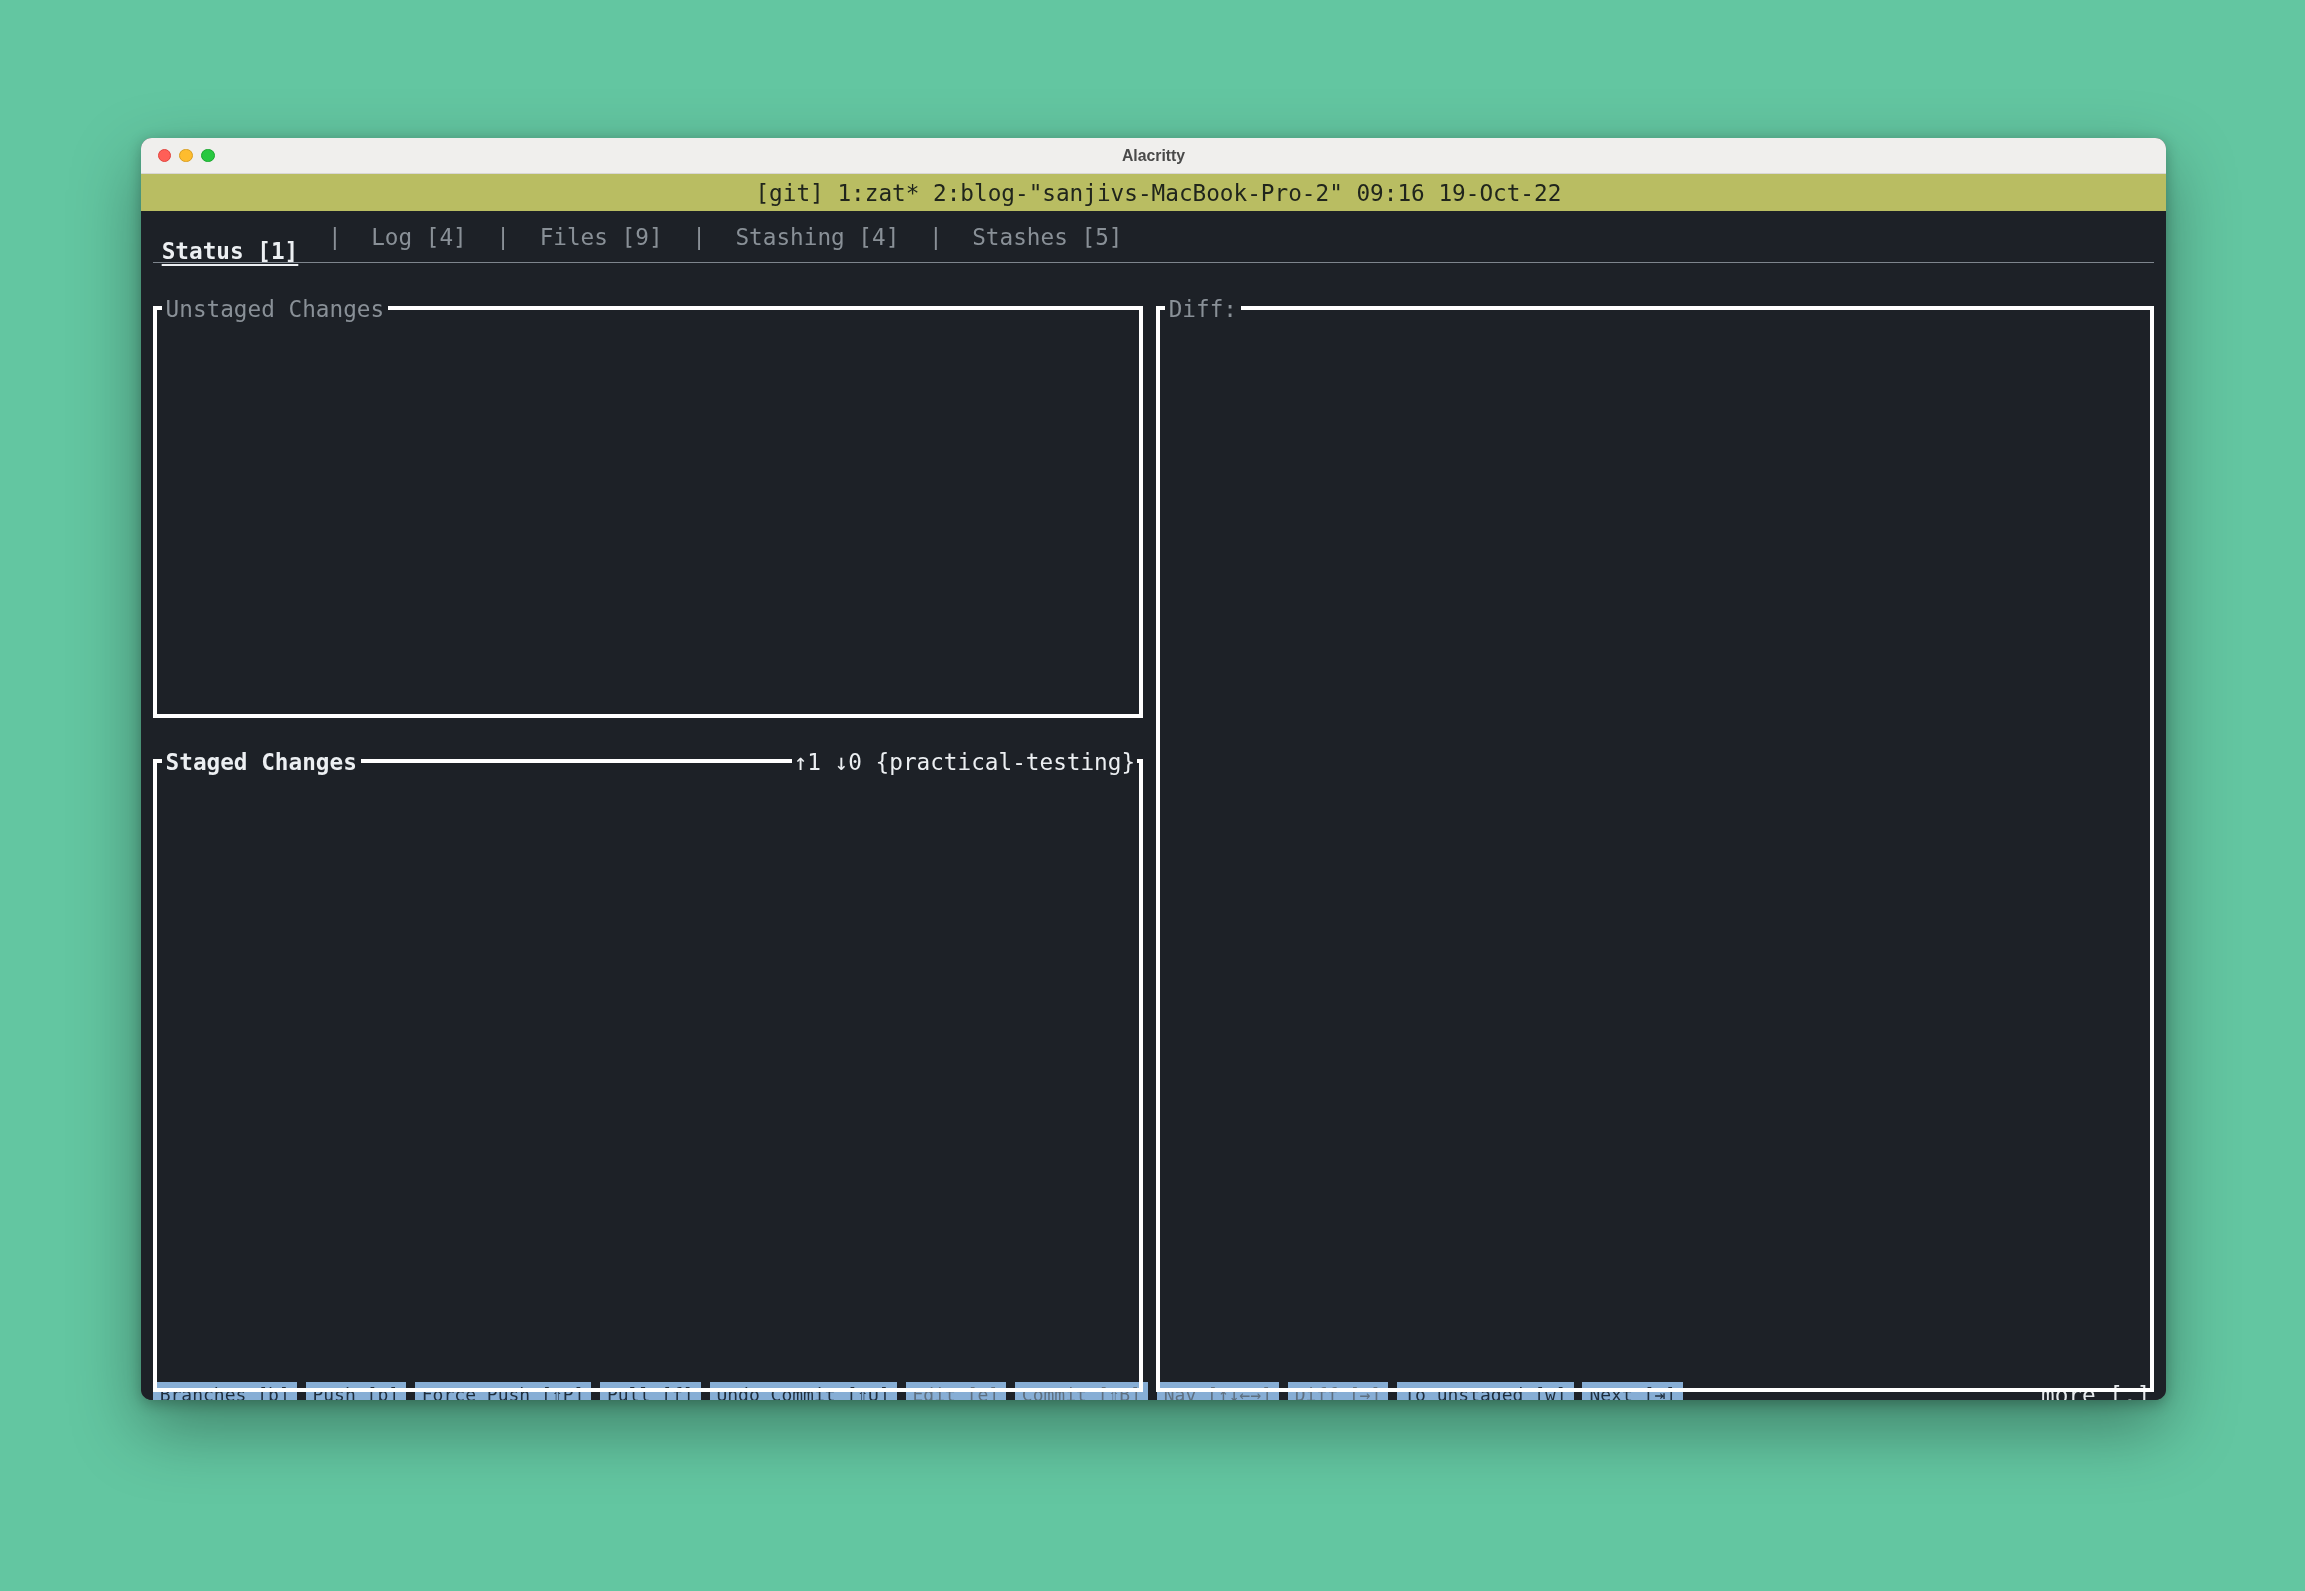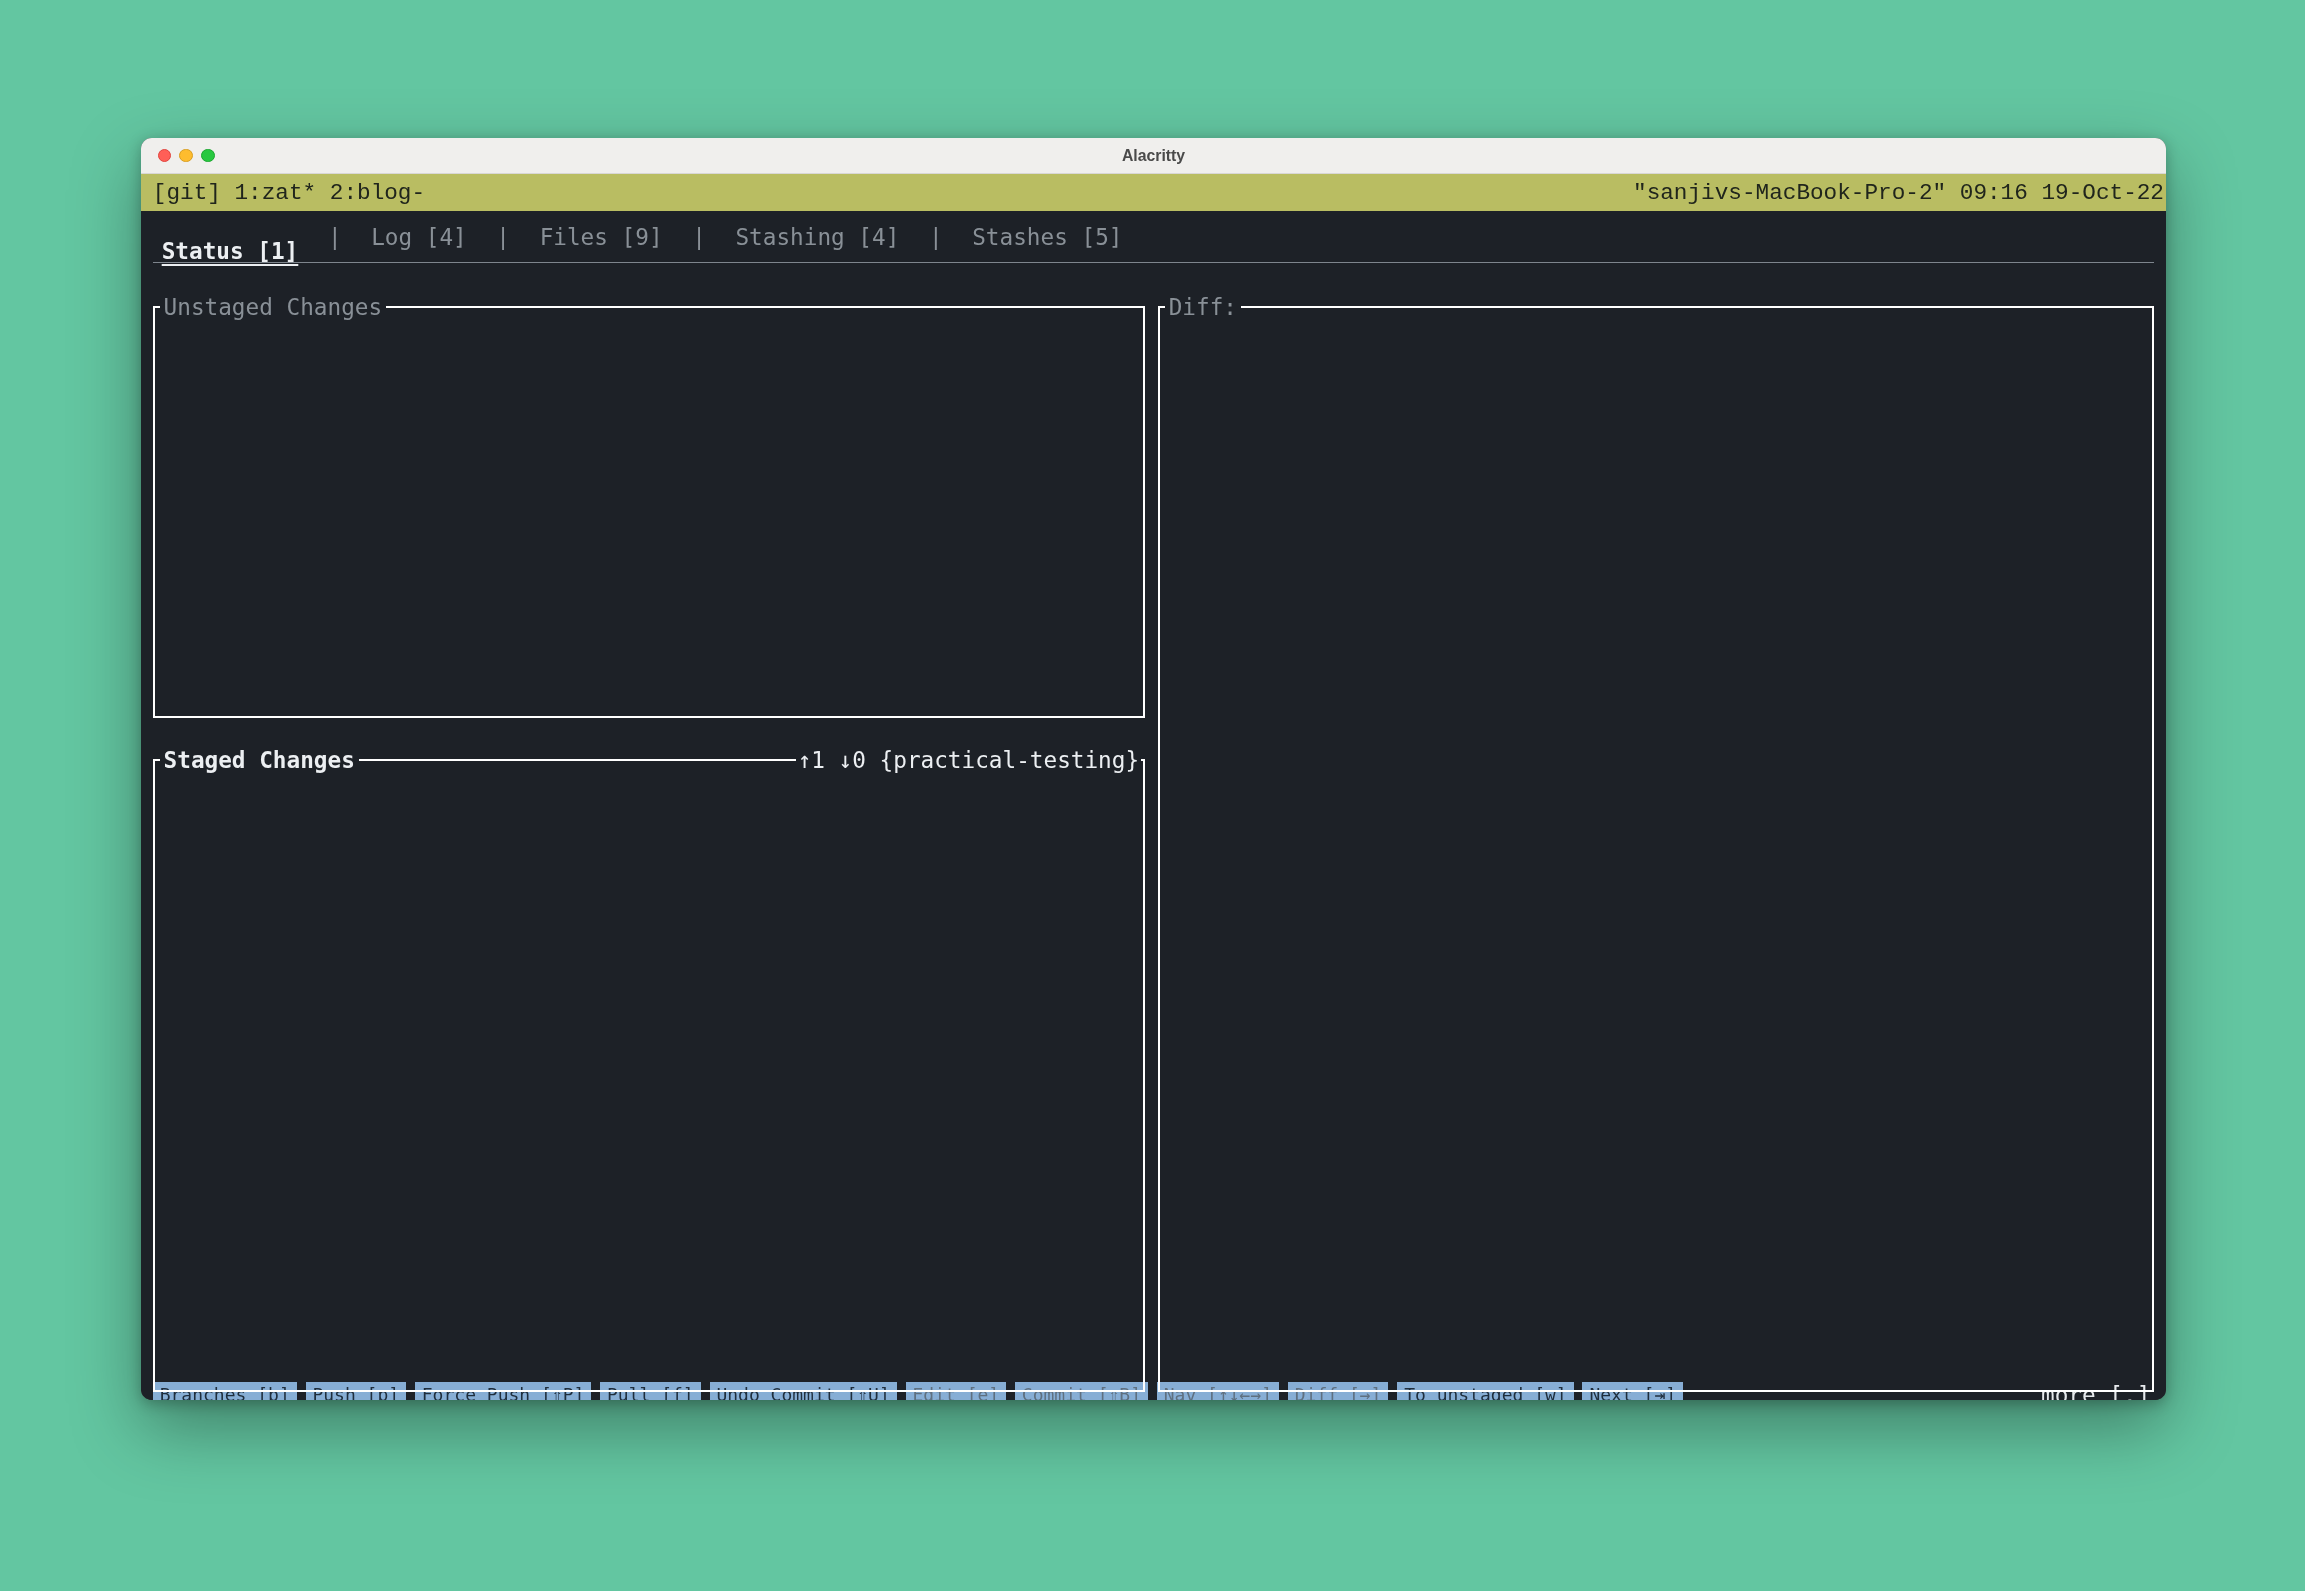--- a/index.html
+++ b/index.html
@@ -57,25 +57,24 @@
   }
 
   
   .tmux-bar {
     height: 37px;
     background: #b9bd62;
     color: #20251c;
     font-size: 22.7px;
     display: flex;
     align-items: center;
-    justify-content: space-between;
+    justify-content: center;
     padding: 0 2px 0 11.8px;
     flex: none;
     white-space: pre;
-    font-family: Liberation Mono, monospace;
   }
 
   
   .terminal {
     flex: 1;
     background: #1d2127;
     padding: 0 11.8px;
     display: flex;
     flex-direction: column;
     font-size: 22.7px;
@@ -115,21 +114,21 @@
     min-height: 0;
   }
   .left-col {
     flex: 1 1 0;
     display: flex;
     flex-direction: column;
     gap: 41px;
     min-width: 0;
   }
   .panel {
-    border: 2px solid #ffffff;
+    border: 4px solid #ffffff;
     position: relative;
   }
   .panel-unstaged { height: 412px; flex: none; }
   .panel-staged { flex: 1; }
   .panel-diff { flex: 1 1 0; min-width: 0; }
 
   .panel-title {
     position: absolute;
     top: -13.8px; left: 4.9px;
     background: #1d2127;

